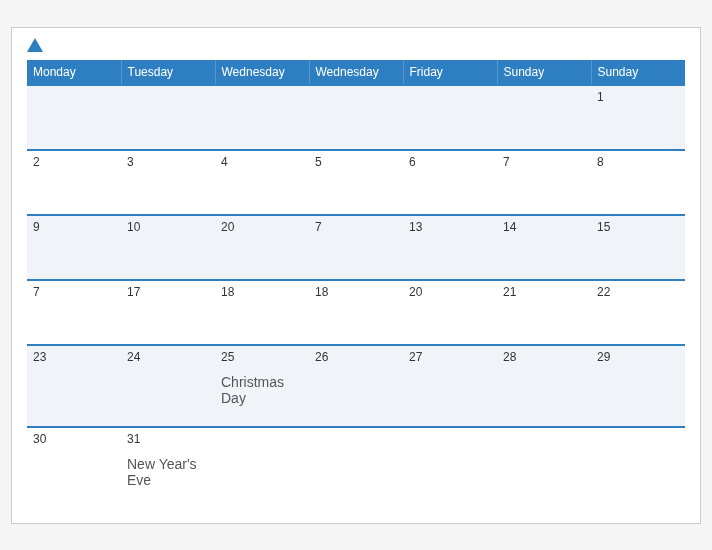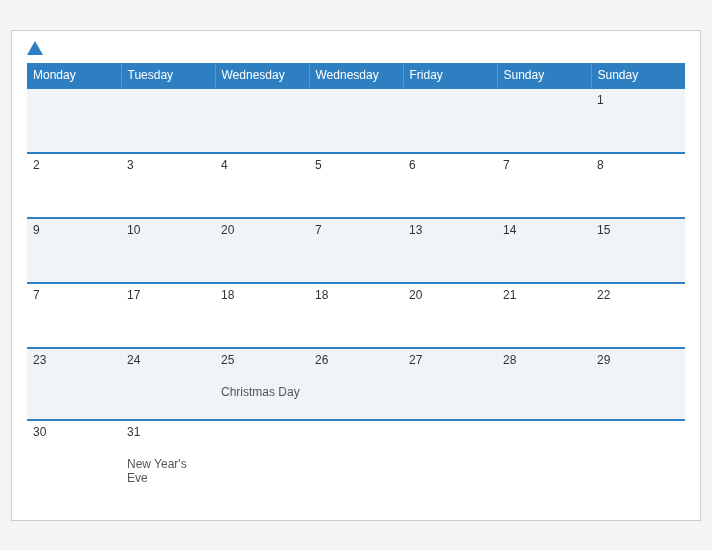--- a/index.html
+++ b/index.html
@@ -98,24 +98,24 @@
     }
     .calendar tbody tr:nth-child(even) td {
       background: white;
     }
     .day-num {
       font-size: 12px;
       color: #333;
       display: block;
     }
     .holiday {
-      font-size: 12px;
+      font-size: 14px;
       color: #555;
       display: block;
-      margin-top: 18px;
+      margin-top: 10px;
     }
   </style>
 </head>
 <body>
 
 <div class="page">
   <div class="header">
     <div class="logo">
       <span class="logo-general"></span>
       <div class="logo-blue-row">

